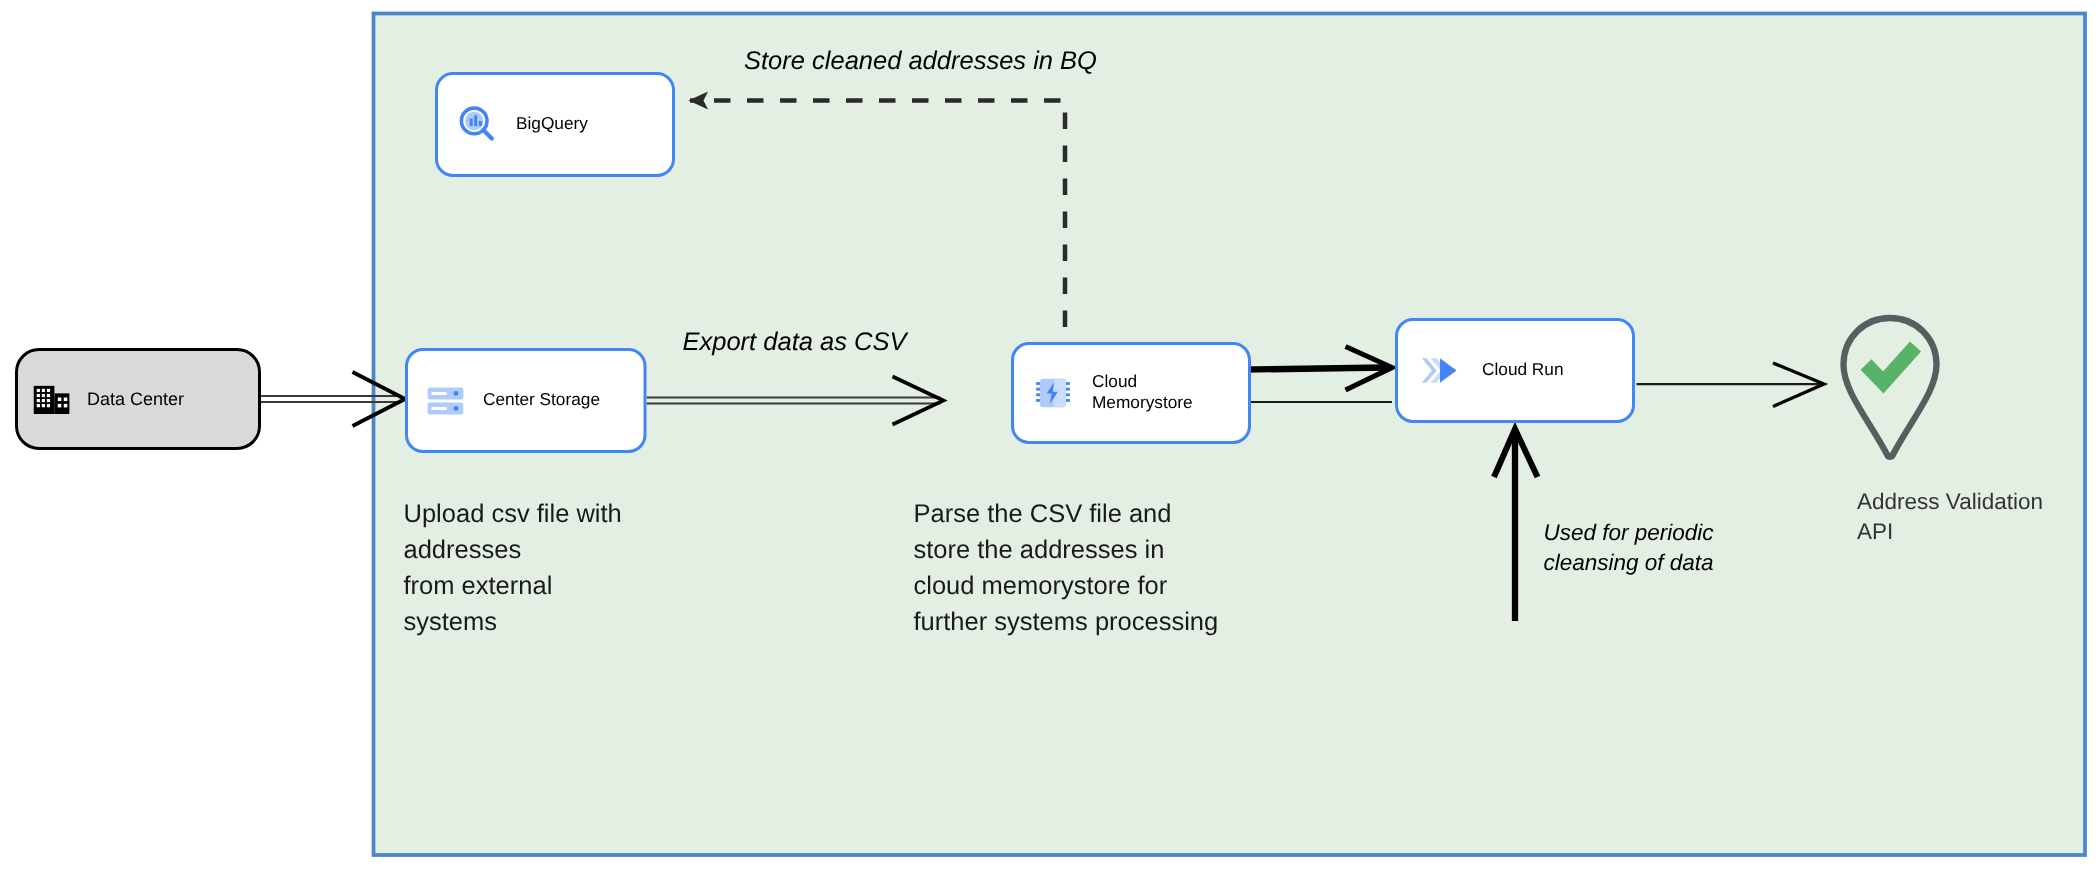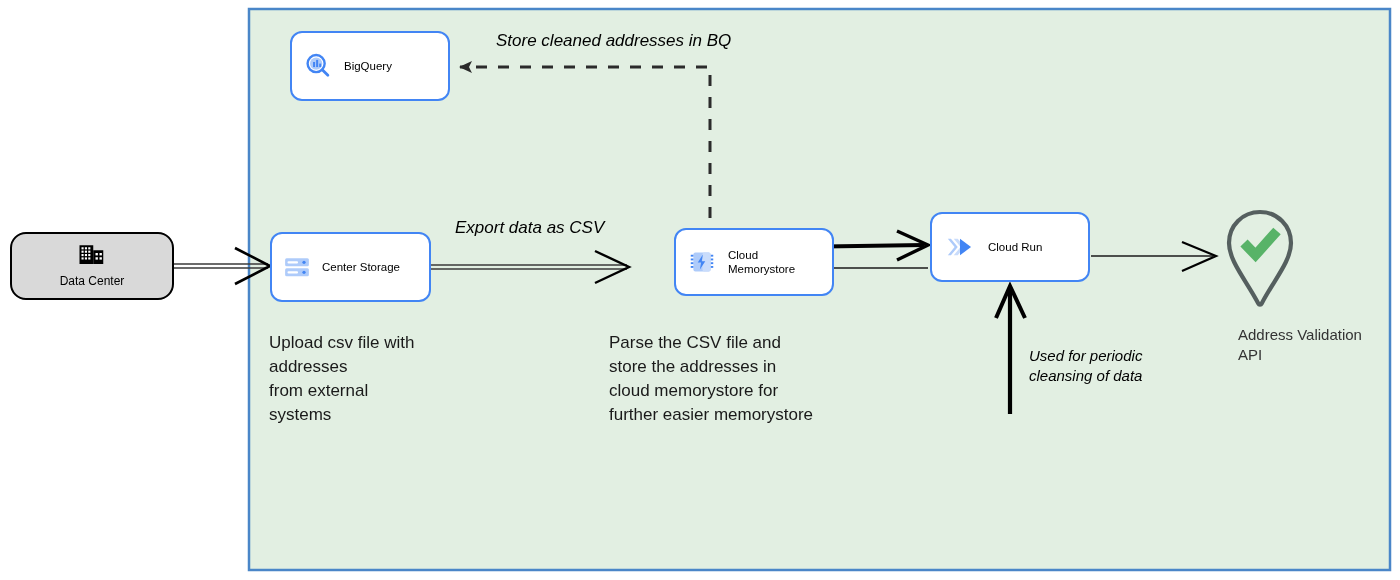--- a/index.html
+++ b/index.html
@@ -30,21 +30,20 @@
     border-radius: 12px;
   }
   .gcp-node {
     background: #ffffff;
     border: 2px solid #4285f4;
   }
   .onprem-node {
     background: #d9d9d9;
     border: 2px solid #000000;
     border-radius: 16px;
-    flex-direction: column;
   }
   .node-icon {
     flex: 0 0 auto;
     display: flex;
     align-items: center;
     justify-content: center;
   }
   .node-label {
     font-size: 11.5px;
     color: #000000;
@@ -175,21 +174,21 @@
         <rect x="2.5" y="13" width="19" height="6.4" rx="1.2" fill="#aecbfa"></rect>
         <rect x="4.4" y="7.4" width="8.4" height="1.7" rx="0.8" fill="#ffffff"></rect>
         <rect x="4.4" y="15.4" width="8.4" height="1.7" rx="0.8" fill="#ffffff"></rect>
         <circle cx="17.6" cy="8.2" r="1.3" fill="#4285f4"></circle>
         <circle cx="17.6" cy="16.2" r="1.3" fill="#4285f4"></circle>
       </svg>
     </span>
     <span class="node-label">Center Storage</span>
   </div>
 
-  <div class="node gcp-node" style="left:290px; top:31px; width:160px; height:70px;">
+  <div class="node gcp-node" style="left:290px; top:48px; width:160px; height:70px;">
     <span class="node-icon" style="width:52px; height:46px;">
       <svg width="32" height="32" viewBox="0 0 24 24">
         <circle cx="10.6" cy="10.2" r="6.4" fill="none" stroke="#4285f4" stroke-width="1.8"></circle>
         <circle cx="10.6" cy="10.2" r="4.6" fill="#aecbfa"></circle>
         <rect x="8.3" y="9.0" width="1.5" height="3.8" fill="#4285f4"></rect>
         <rect x="10.6" y="7.4" width="1.5" height="5.4" fill="#4285f4"></rect>
         <rect x="12.9" y="10.2" width="1.5" height="2.6" fill="#4285f4"></rect>
         <path d="M15.2,14.8 L19.4,19.0" stroke="#4285f4" stroke-width="2.1" stroke-linecap="round"></path>
       </svg>
     </span>
@@ -247,15 +246,15 @@
 cleansing of data</div>
 
   <div class="note" style="left:269px; top:331px; width:300px;">Upload csv file with
 addresses
 from external
 systems</div>
 
   <div class="note" style="left:609px; top:331px; width:330px;">Parse the CSV file and
 store the addresses in
 cloud  memorystore for
-further easier memorystore</div>
+further systems processing</div>
 
 </div>
 
 </body></html>

